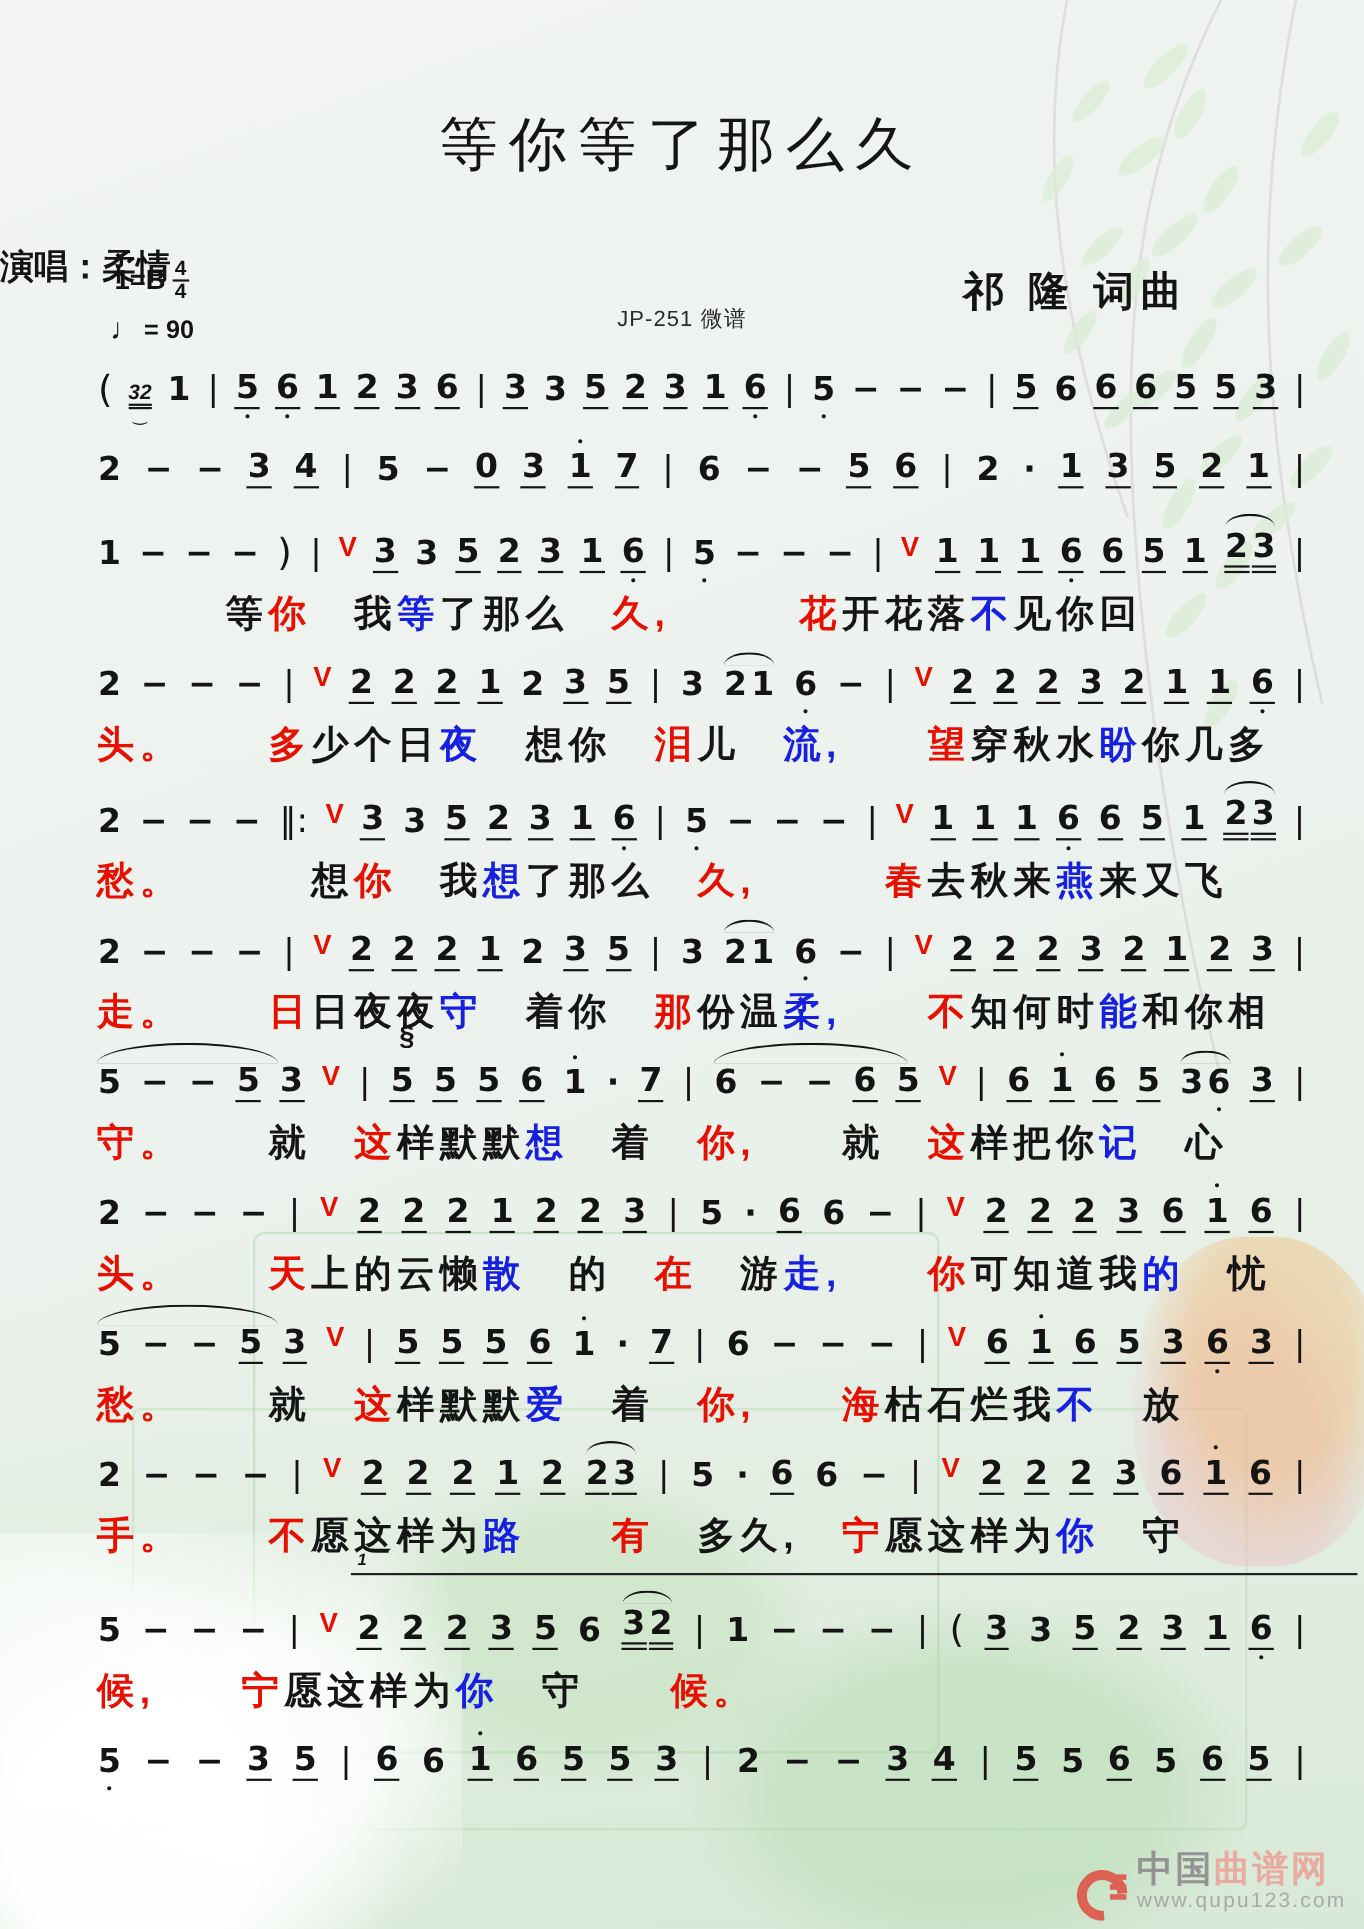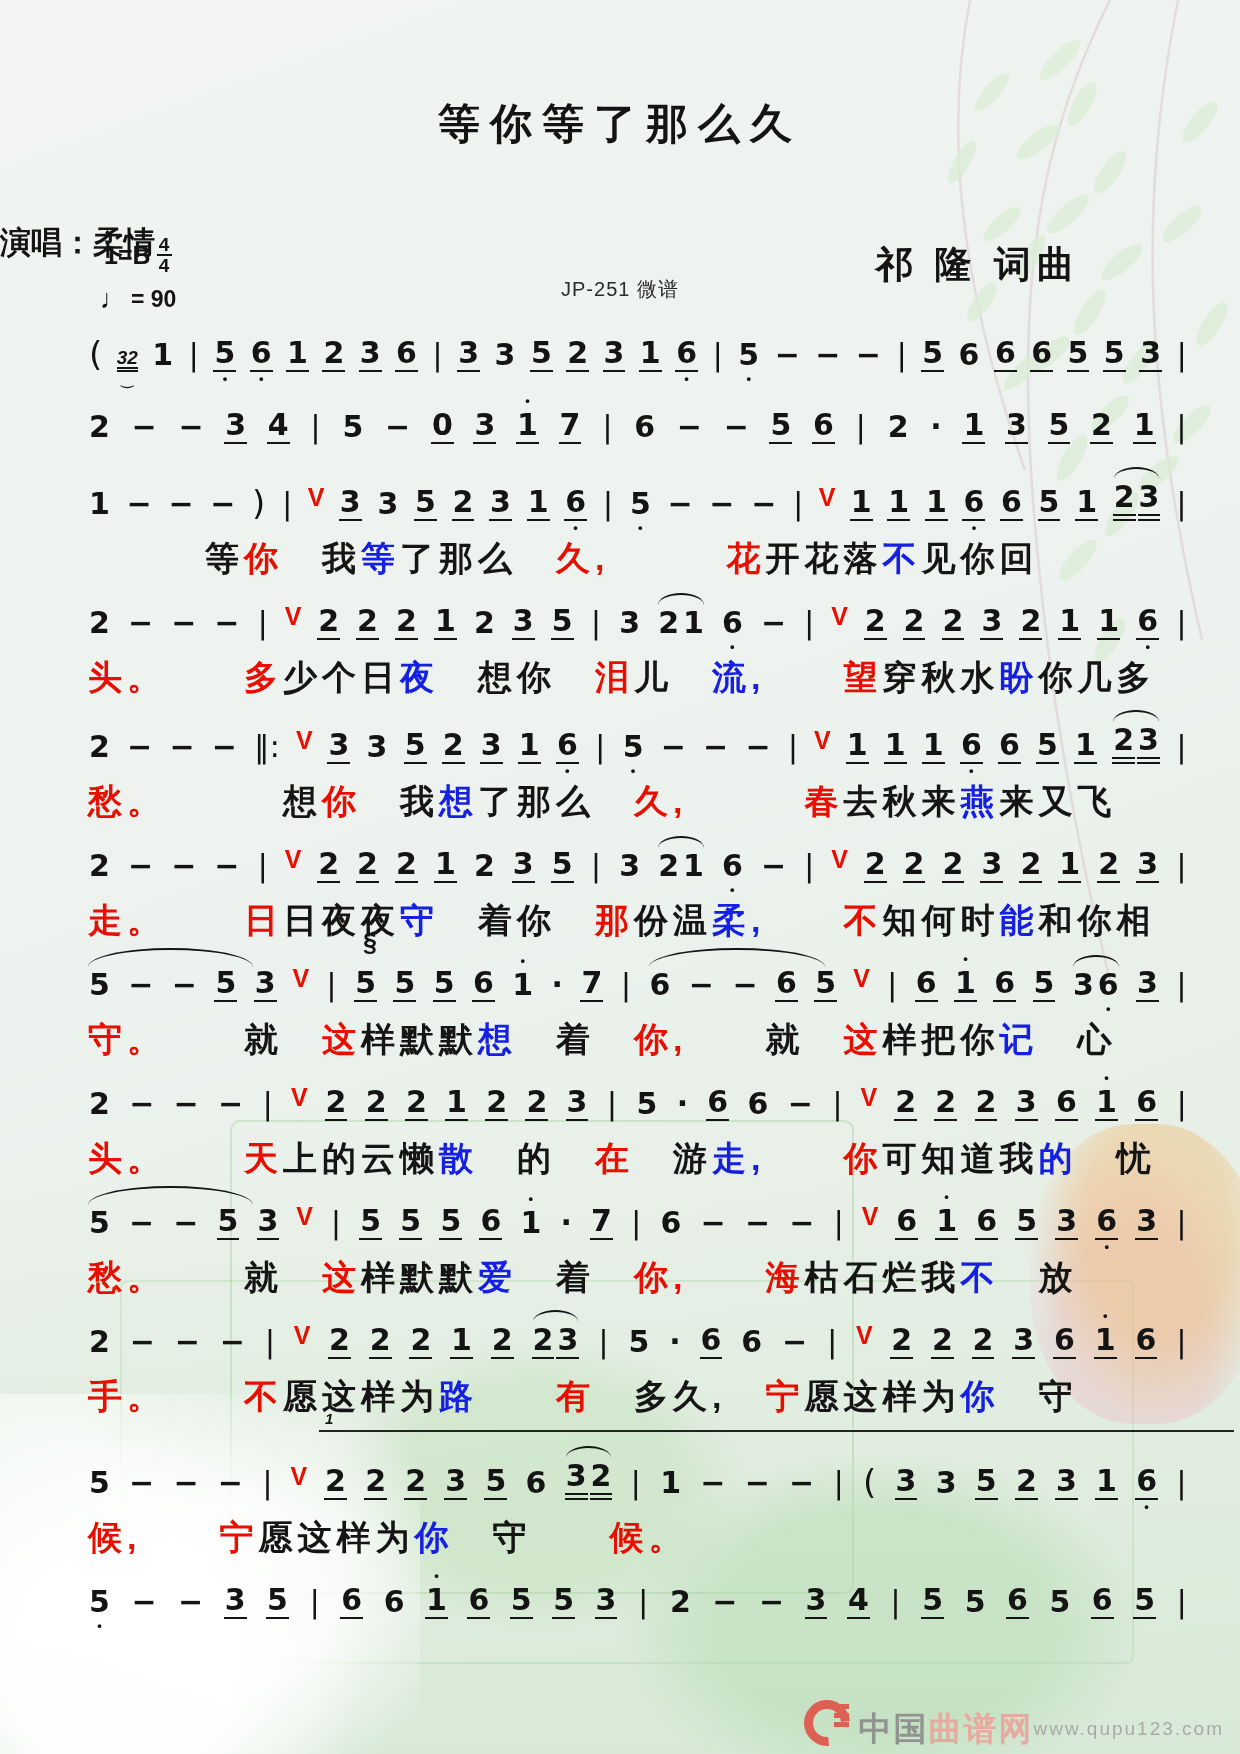--- a/index.html
+++ b/index.html
@@ -18,21 +18,21 @@
   .gleaf1{left:330px;bottom:120px;width:420px;height:300px;border-radius:50%;
       background:radial-gradient(ellipse at center,rgba(186,222,178,.38) 0 45%,rgba(186,222,178,0) 70%);}
   .gleaf2{left:620px;bottom:-40px;width:520px;height:340px;border-radius:50%;
       background:radial-gradient(ellipse at center,rgba(170,214,166,.4) 0 45%,rgba(170,214,166,0) 72%);}
   .doll{right:-20px;bottom:330px;width:230px;height:300px;border-radius:45%;
       background:radial-gradient(ellipse at 55% 35%,rgba(243,178,92,.35) 0 40%,rgba(243,178,92,0) 70%),
                  radial-gradient(ellipse at 45% 75%,rgba(240,178,192,.35) 0 40%,rgba(240,178,192,0) 70%);}
   .frame1{left:230px;bottom:160px;width:620px;height:470px;border:2px solid rgba(146,204,140,.35);border-radius:10px;}
   .frame2{left:120px;bottom:90px;width:1010px;height:380px;border:2px solid rgba(146,204,140,.25);border-radius:8px;}
   
-  .title{position:absolute;top:96px;left:0;width:100%;text-align:center;font-size:42px;font-weight:700;
+  .title{position:absolute;top:96px;left:0;width:100%;text-align:center;font-size:53px;font-weight:400;
          font-family:"Liberation Serif","DejaVu Serif",serif;letter-spacing:10px;}
   .singer{position:absolute;top:222px;left:0;width:100%;text-align:left;font-size:31px;font-weight:600;}
   .edition{position:absolute;top:276px;left:0;width:100%;text-align:center;font-size:20px;font-weight:500;color:#2a2a2a;letter-spacing:1px;}
   .composer{position:absolute;top:240px;right:160px;font-size:37px;font-weight:600;letter-spacing:6px;}
   .keysig{position:absolute;top:236px;left:104px;font-size:25px;font-weight:700;display:flex;align-items:center;gap:6px;}
   .frac{display:inline-flex;flex-direction:column;align-items:center;font-size:19px;line-height:17px;font-weight:700;}
   .frac .bar4{width:15px;height:2px;background:#141414;margin:1px 0;}
   .tempo{position:absolute;top:284px;left:100px;font-size:23px;font-weight:600;display:flex;align-items:center;gap:4px;}
   .tempo .qn{font-size:27px;}
   
@@ -64,21 +64,21 @@
   .lyr{display:flex;font-size:34px;font-weight:600;letter-spacing:5px;line-height:46px;white-space:pre;margin-top:1px;}
   .c-k{color:#151515}.c-r{color:#e60f00}.c-b{color:#1620e0}
   
   .credit{position:absolute;left:0;width:100%;top:1592px;text-align:center;font-size:34px;font-weight:600;letter-spacing:2px;}
   .wm{position:absolute;right:16px;bottom:10px;display:flex;align-items:flex-end;gap:8px;opacity:.95;}
   .wm-logo{position:relative;width:46px;height:46px;}
   .wm-c{position:absolute;left:0;top:2px;width:28px;height:28px;border:9px solid #de5b4e;border-radius:50%;
         border-right-color:transparent;transform:rotate(40deg);}
   .wm-bars{position:absolute;left:30px;top:6px;display:flex;flex-direction:column;gap:4px;}
   .wm-bars i{display:block;width:15px;height:5px;background:#de5b4e;}
-  .wm-text{display:flex;flex-direction:row;align-items:flex-start;line-height:30px;}
+  .wm-text{display:flex;flex-direction:column;align-items:flex-start;line-height:30px;}
   .wm-row{font-size:33px;font-weight:800;letter-spacing:2px;}
   .wm-cn1{color:#8f8f8f;} .wm-cn2{color:#e9a79f;}
   .wm-url{font-size:19px;color:#a6a6a6;letter-spacing:2px;font-weight:500;}
 </style>
 </head>
 <body>
 
 <div class="page">
 
   <svg class="deco deco-top" width="430" height="980" viewBox="0 0 430 980">

